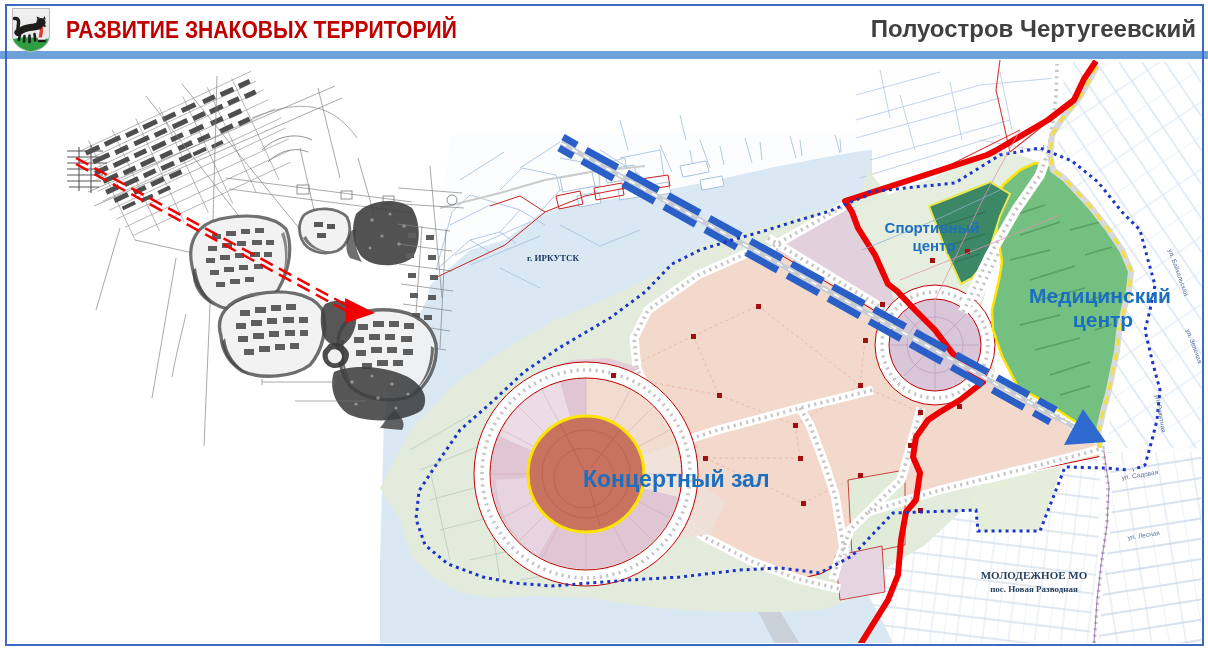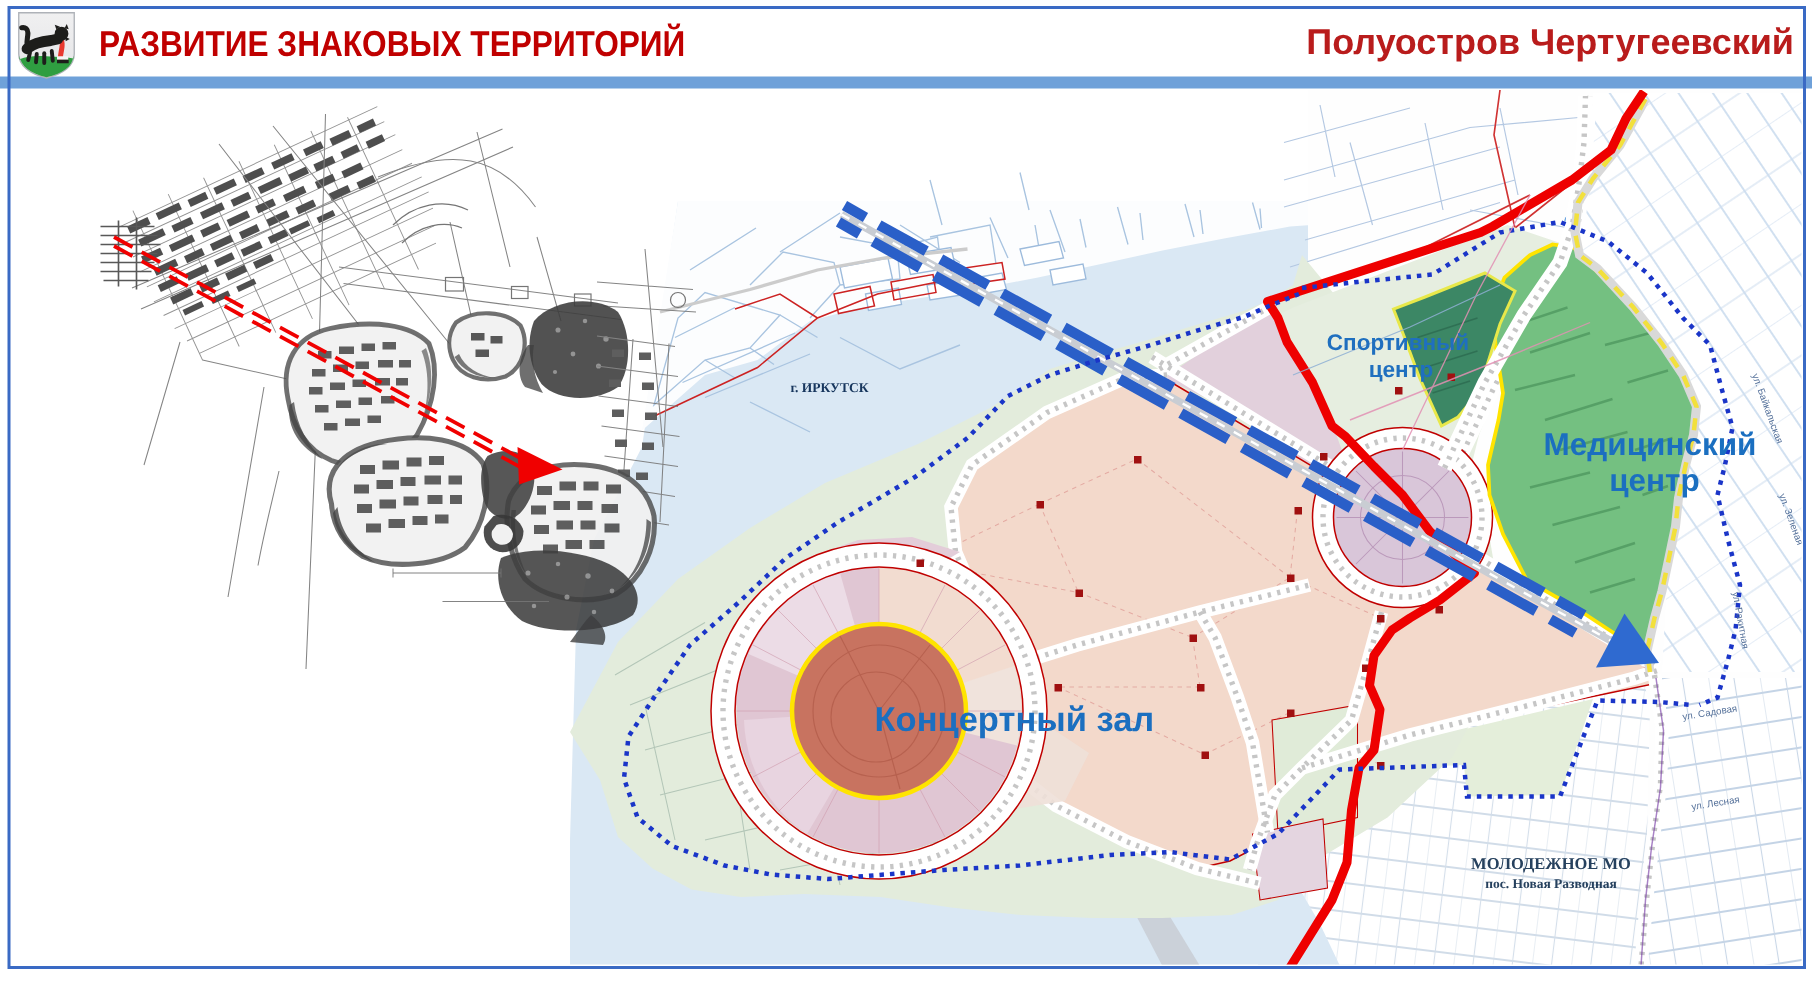--- a/index.html
+++ b/index.html
@@ -1,21 +1,21 @@
 <!DOCTYPE html>
 <html><head>
 <meta charset="utf-8">
 <style>
   html,body{margin:0;padding:0;}
   .slide{position:relative;width:1208px;height:658px;background:#ffffff;overflow:hidden;
          font-family:"Liberation Sans", sans-serif;}
   .frame{position:absolute;left:5px;top:4px;width:1195px;height:638px;border:2px solid #3a6ac4;z-index:30;pointer-events:none;}
   .band{position:absolute;left:0;top:51px;width:1208px;height:8px;background:#6fa1d9;z-index:20;}
   .title-red{position:absolute;left:66px;top:16px;font-size:24px;font-weight:bold;color:#c00000;z-index:25;transform:scaleX(0.878);transform-origin:0 50%;white-space:nowrap;}
-  .title-right{position:absolute;right:12px;top:15px;font-size:24px;font-weight:bold;color:#b91c1c;z-index:25;white-space:nowrap;}
+  .title-right{position:absolute;right:12px;top:15px;font-size:24px;font-weight:bold;color:#404040;z-index:25;white-space:nowrap;}
   #map{position:absolute;left:0;top:0;z-index:5;}
   #logo{position:absolute;left:12px;top:8px;z-index:26;}
 </style>
 </head>
 <body>
 <div class="slide">
 
 <div class="title-red">РАЗВИТИЕ ЗНАКОВЫХ ТЕРРИТОРИЙ</div>
 
 <div class="title-right">Полуостров Чертугеевский</div>

